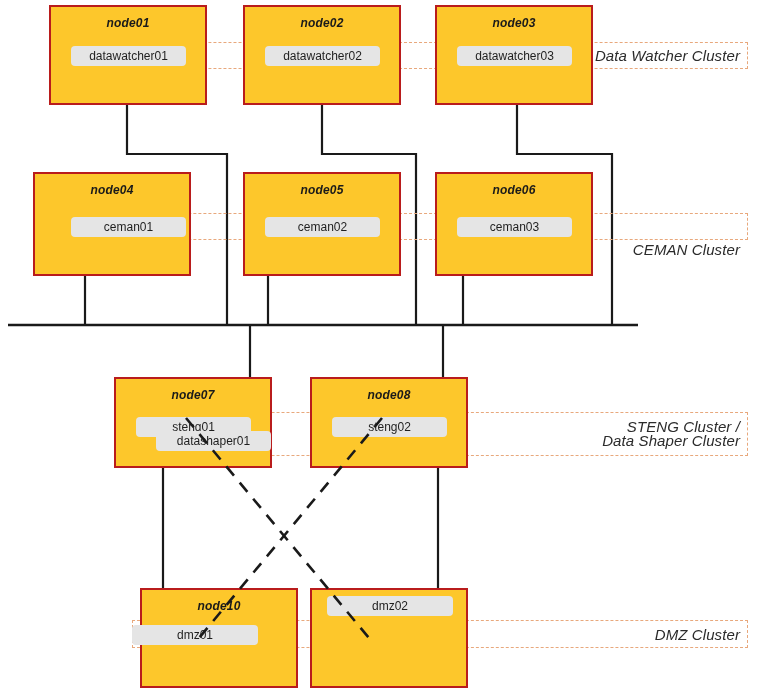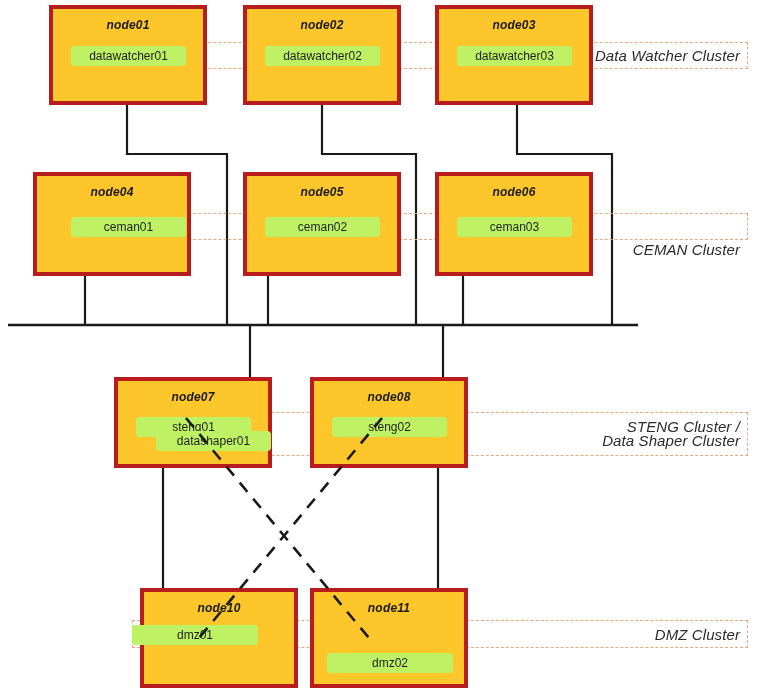--- a/index.html
+++ b/index.html
@@ -31,37 +31,37 @@
     line-height:14px;
     letter-spacing:.1px;
     z-index:6;
     white-space:pre-line;
   }
 
   
   .node{
     position:absolute;
     background:#FDC72B;
-    border:4px solid #b91c1c;
+    border:2px solid #b91c1c;
     box-sizing:border-box;
     z-index:20;
   }
   .node-title{
     position:absolute;
     left:0;right:0;top:9px;
     text-align:center;
     font-size:12px;
     font-weight:bold;
     font-style:italic;
     color:#1a1a1a;
     letter-spacing:.2px;
   }
   .svc{
     position:absolute;
-    background:#bef264;
+    background:#e5e5e5;
     border-radius:4px;
     box-sizing:border-box;
     display:flex;align-items:center;justify-content:center;
     font-size:12px;
     color:#1f1f1f;
     z-index:30;
     white-space:nowrap;
   }
 </style>
 </head>
@@ -148,21 +148,21 @@
   <div class="svc" style="left:332px;top:417px;width:115px;height:20px;">steng02</div>
 
   <div class="node" style="left:110px;top:588px;width:158px;height:100px;margin-left:30px;">
     <div class="node-title">node10</div>
   </div>
   <div class="svc" style="left:132px;top:625px;width:126px;height:20px;">dmz01</div>
 
   <div class="node" style="left:310px;top:588px;width:158px;height:100px;">
     <div class="node-title">node11</div>
   </div>
-  <div class="svc" style="left:327px;top:653px;width:126px;height:20px;">dmz02</div>
+  <div class="svc" style="left:327px;top:596px;width:126px;height:20px;">dmz02</div>
 
   <svg class="wires over">
     <g stroke="#1a1a1a" stroke-width="2.6" fill="none" stroke-dasharray="12 9" stroke-linecap="butt">
 
       <path d="M186,418 L369,638"></path>
 
       <path d="M382,418 L199,638"></path>
     </g>
   </svg>
 

